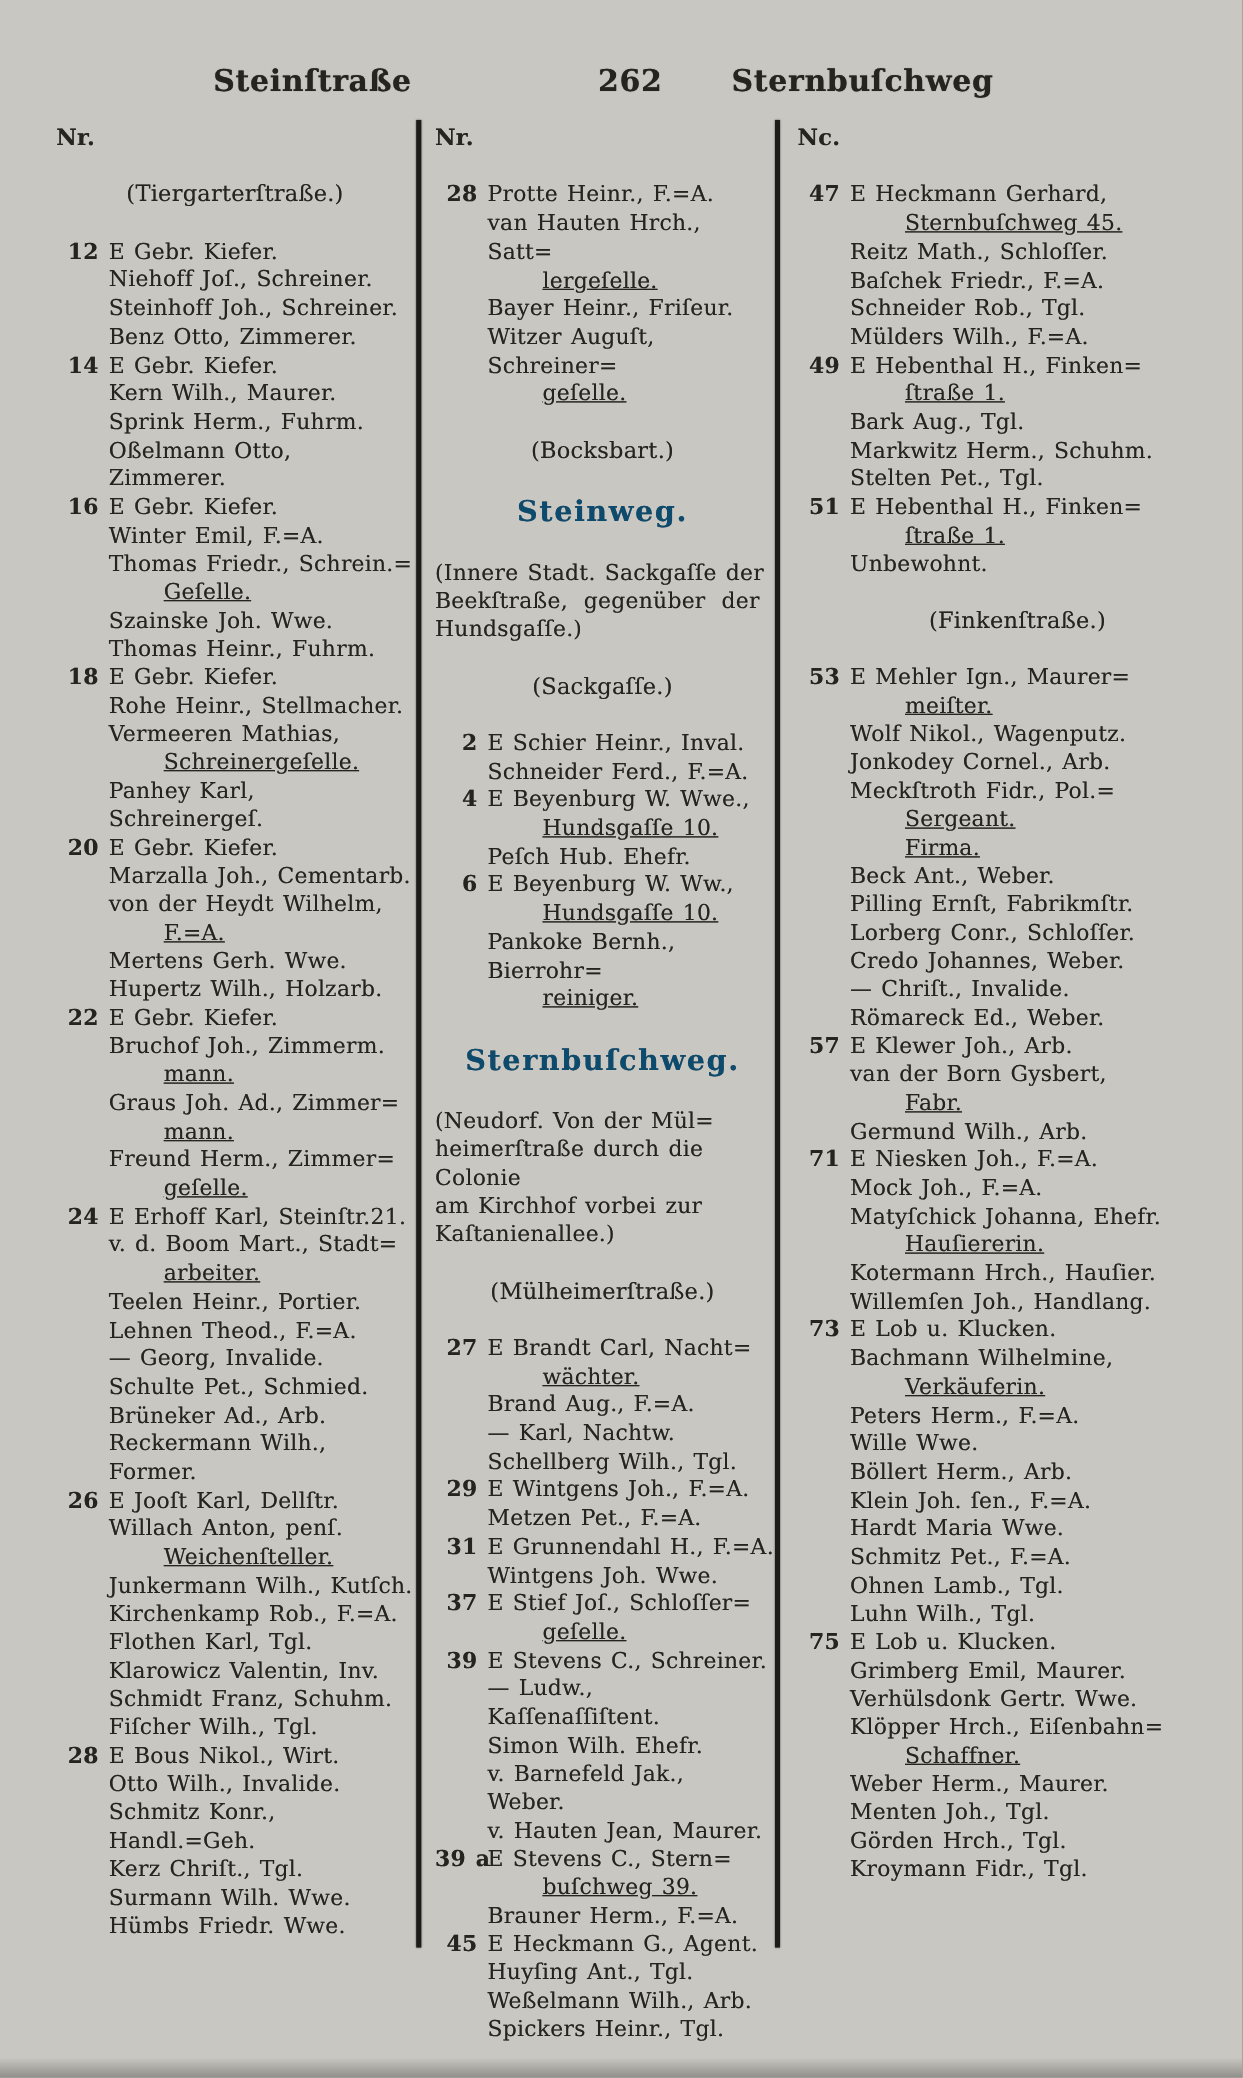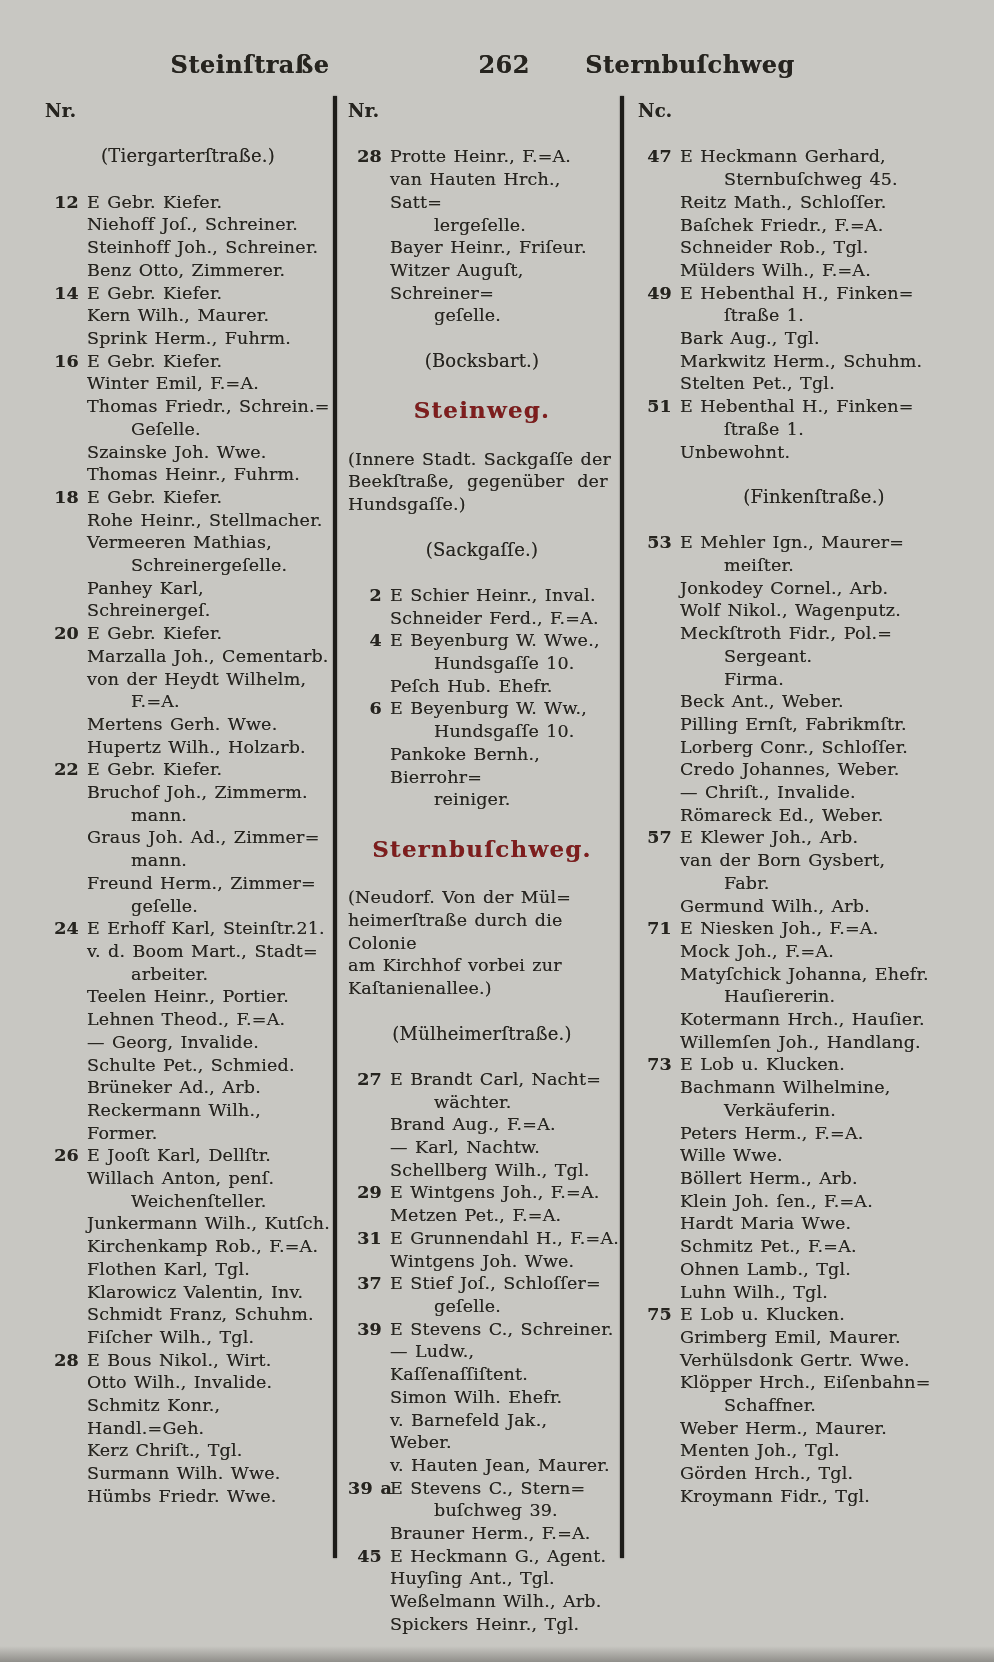--- a/index.html
+++ b/index.html
@@ -32,28 +32,28 @@
   .col2{left:348px;width:268px;}
   .col3{left:638px;width:352px;}
   
   .line{position:relative;min-height:22.7px;line-height:22.7px;font-size:17.5px;
     word-spacing:1.5px;letter-spacing:.2px;
     text-shadow:0 0 .5px rgba(38,36,31,.55);}
   .gap{height:22.7px;}
   .colhead{font-size:18px;font-weight:bold;}
   .sec{text-align:center;font-size:18px;}
   .h1{text-align:center;font-weight:bold;font-size:23px;line-height:30px;min-height:30px;
-    letter-spacing:1.2px;color:#7f1d1d;}
+    letter-spacing:1.2px;color:#0c4a6e;}
   .dl{}
   .dj{word-spacing:7px;}
   .dc{text-align:left;}
   .entry{padding-left:42px;white-space:nowrap;}
   .entry .num{position:absolute;left:0;top:0;width:34px;text-align:right;font-weight:bold;white-space:nowrap;}
   .sub{padding-left:42px;}
-  .cont{padding-left:86px;}
+  .cont{padding-left:86px;text-decoration:underline;}
 </style>
 </head>
 <body>
 
 <div class="page">
   <div class="runhead">
     <span class="ph-left">Steinſtraße</span>
     <span class="ph-center">262</span>
     <span class="ph-right">Sternbuſchweg</span>
   </div>
@@ -66,20 +66,21 @@
       <div class="line gap"></div>
       <div class="line sec">(Tiergarterſtraße.)</div>
       <div class="line gap"></div>
       <div class="line entry"><span class="num">12</span><span class="txt">E Gebr. Kiefer.</span></div>
       <div class="line sub">Niehoff Joſ., Schreiner.</div>
       <div class="line sub">Steinhoff Joh., Schreiner.</div>
       <div class="line sub">Benz Otto, Zimmerer.</div>
       <div class="line entry"><span class="num">14</span><span class="txt">E Gebr. Kiefer.</span></div>
       <div class="line sub">Kern Wilh., Maurer.</div>
       <div class="line sub">Sprink Herm., Fuhrm.</div>
+      <div class="line sub">Oßelmann Otto, Zimmerer.</div>
       <div class="line entry"><span class="num">16</span><span class="txt">E Gebr. Kiefer.</span></div>
       <div class="line sub">Winter Emil, F.=A.</div>
       <div class="line sub">Thomas Friedr., Schrein.=</div>
       <div class="line cont">Geſelle.</div>
       <div class="line sub">Szainske Joh. Wwe.</div>
       <div class="line sub">Thomas Heinr., Fuhrm.</div>
       <div class="line entry"><span class="num">18</span><span class="txt">E Gebr. Kiefer.</span></div>
       <div class="line sub">Rohe Heinr., Stellmacher.</div>
       <div class="line sub">Vermeeren Mathias,</div>
       <div class="line cont">Schreinergeſelle.</div>
@@ -200,22 +201,22 @@
       <div class="line sub">Markwitz Herm., Schuhm.</div>
       <div class="line sub">Stelten Pet., Tgl.</div>
       <div class="line entry"><span class="num">51</span><span class="txt">E Hebenthal H., Finken=</span></div>
       <div class="line cont">ſtraße 1.</div>
       <div class="line sub">Unbewohnt.</div>
       <div class="line gap"></div>
       <div class="line sec">(Finkenſtraße.)</div>
       <div class="line gap"></div>
       <div class="line entry"><span class="num">53</span><span class="txt">E Mehler Ign., Maurer=</span></div>
       <div class="line cont">meiſter.</div>
+      <div class="line sub">Wolf Nikol., Wagenputz.</div>
       <div class="line sub">Jonkodey Cornel., Arb.</div>
-      <div class="line sub">Wolf Nikol., Wagenputz.</div>
       <div class="line sub">Meckſtroth Fidr., Pol.=</div>
       <div class="line cont">Sergeant.</div>
       <div class="line cont">Firma.</div>
       <div class="line sub">Beck Ant., Weber.</div>
       <div class="line sub">Pilling Ernſt, Fabrikmſtr.</div>
       <div class="line sub">Lorberg Conr., Schloſſer.</div>
       <div class="line sub">Credo Johannes, Weber.</div>
       <div class="line sub">— Chriſt., Invalide.</div>
       <div class="line sub">Römareck Ed., Weber.</div>
       <div class="line entry"><span class="num">57</span><span class="txt">E Klewer Joh., Arb.</span></div>

